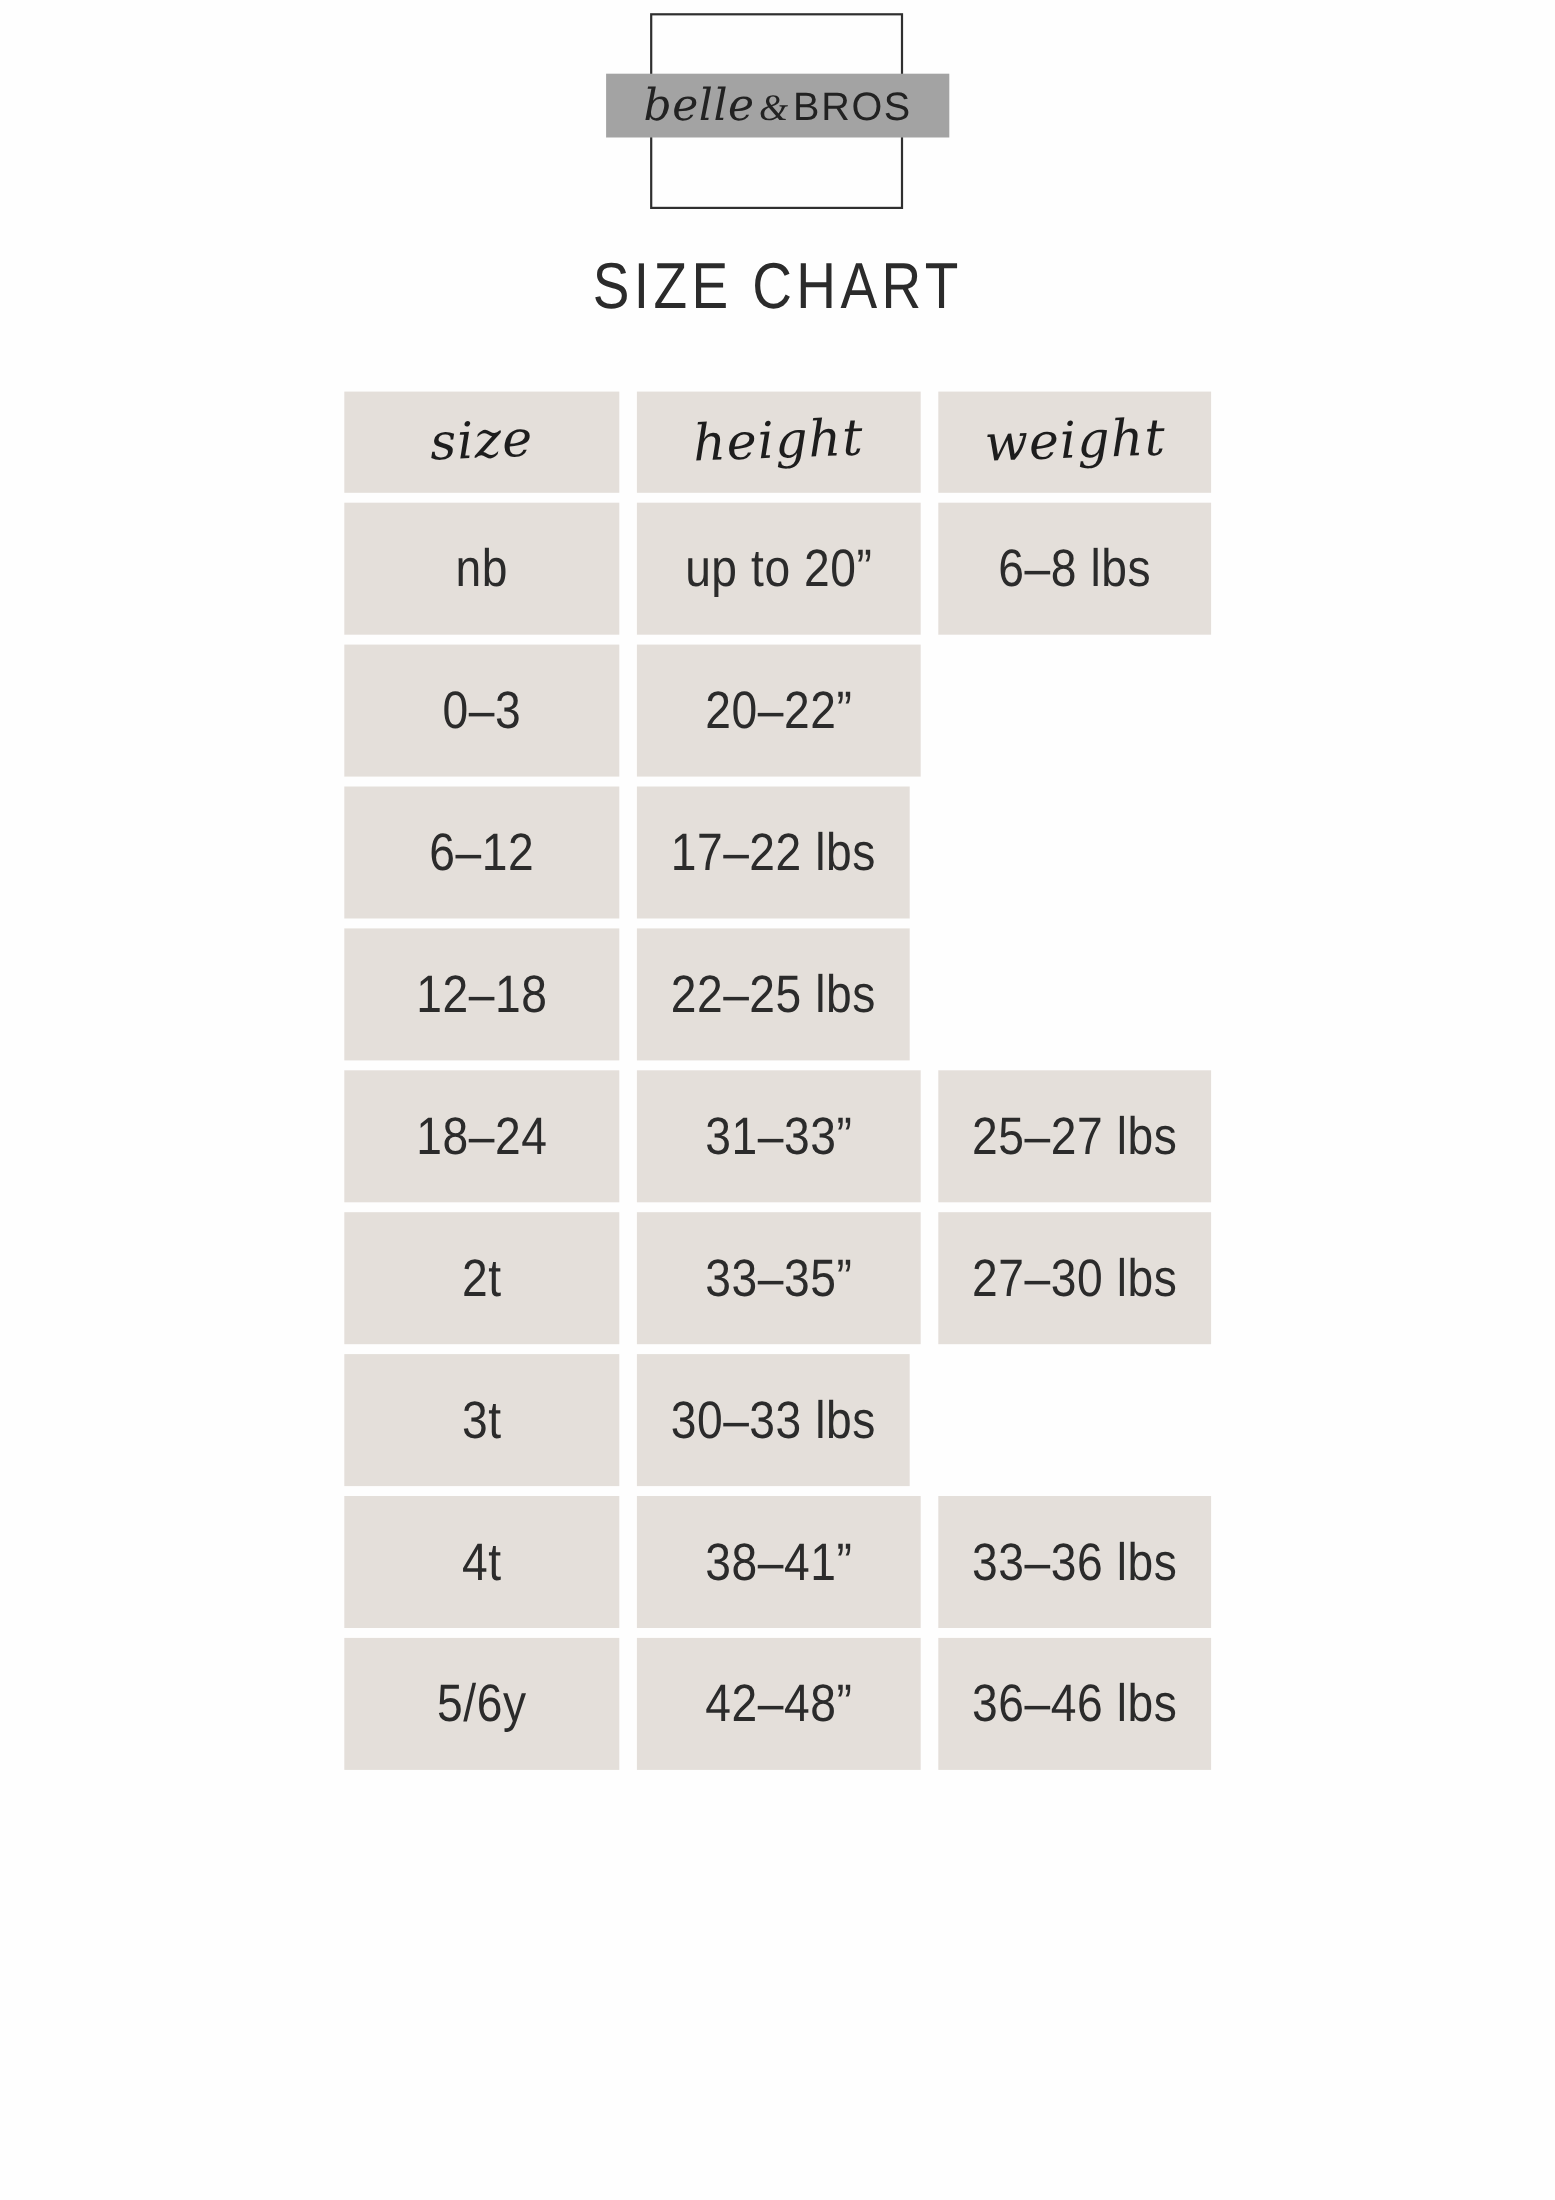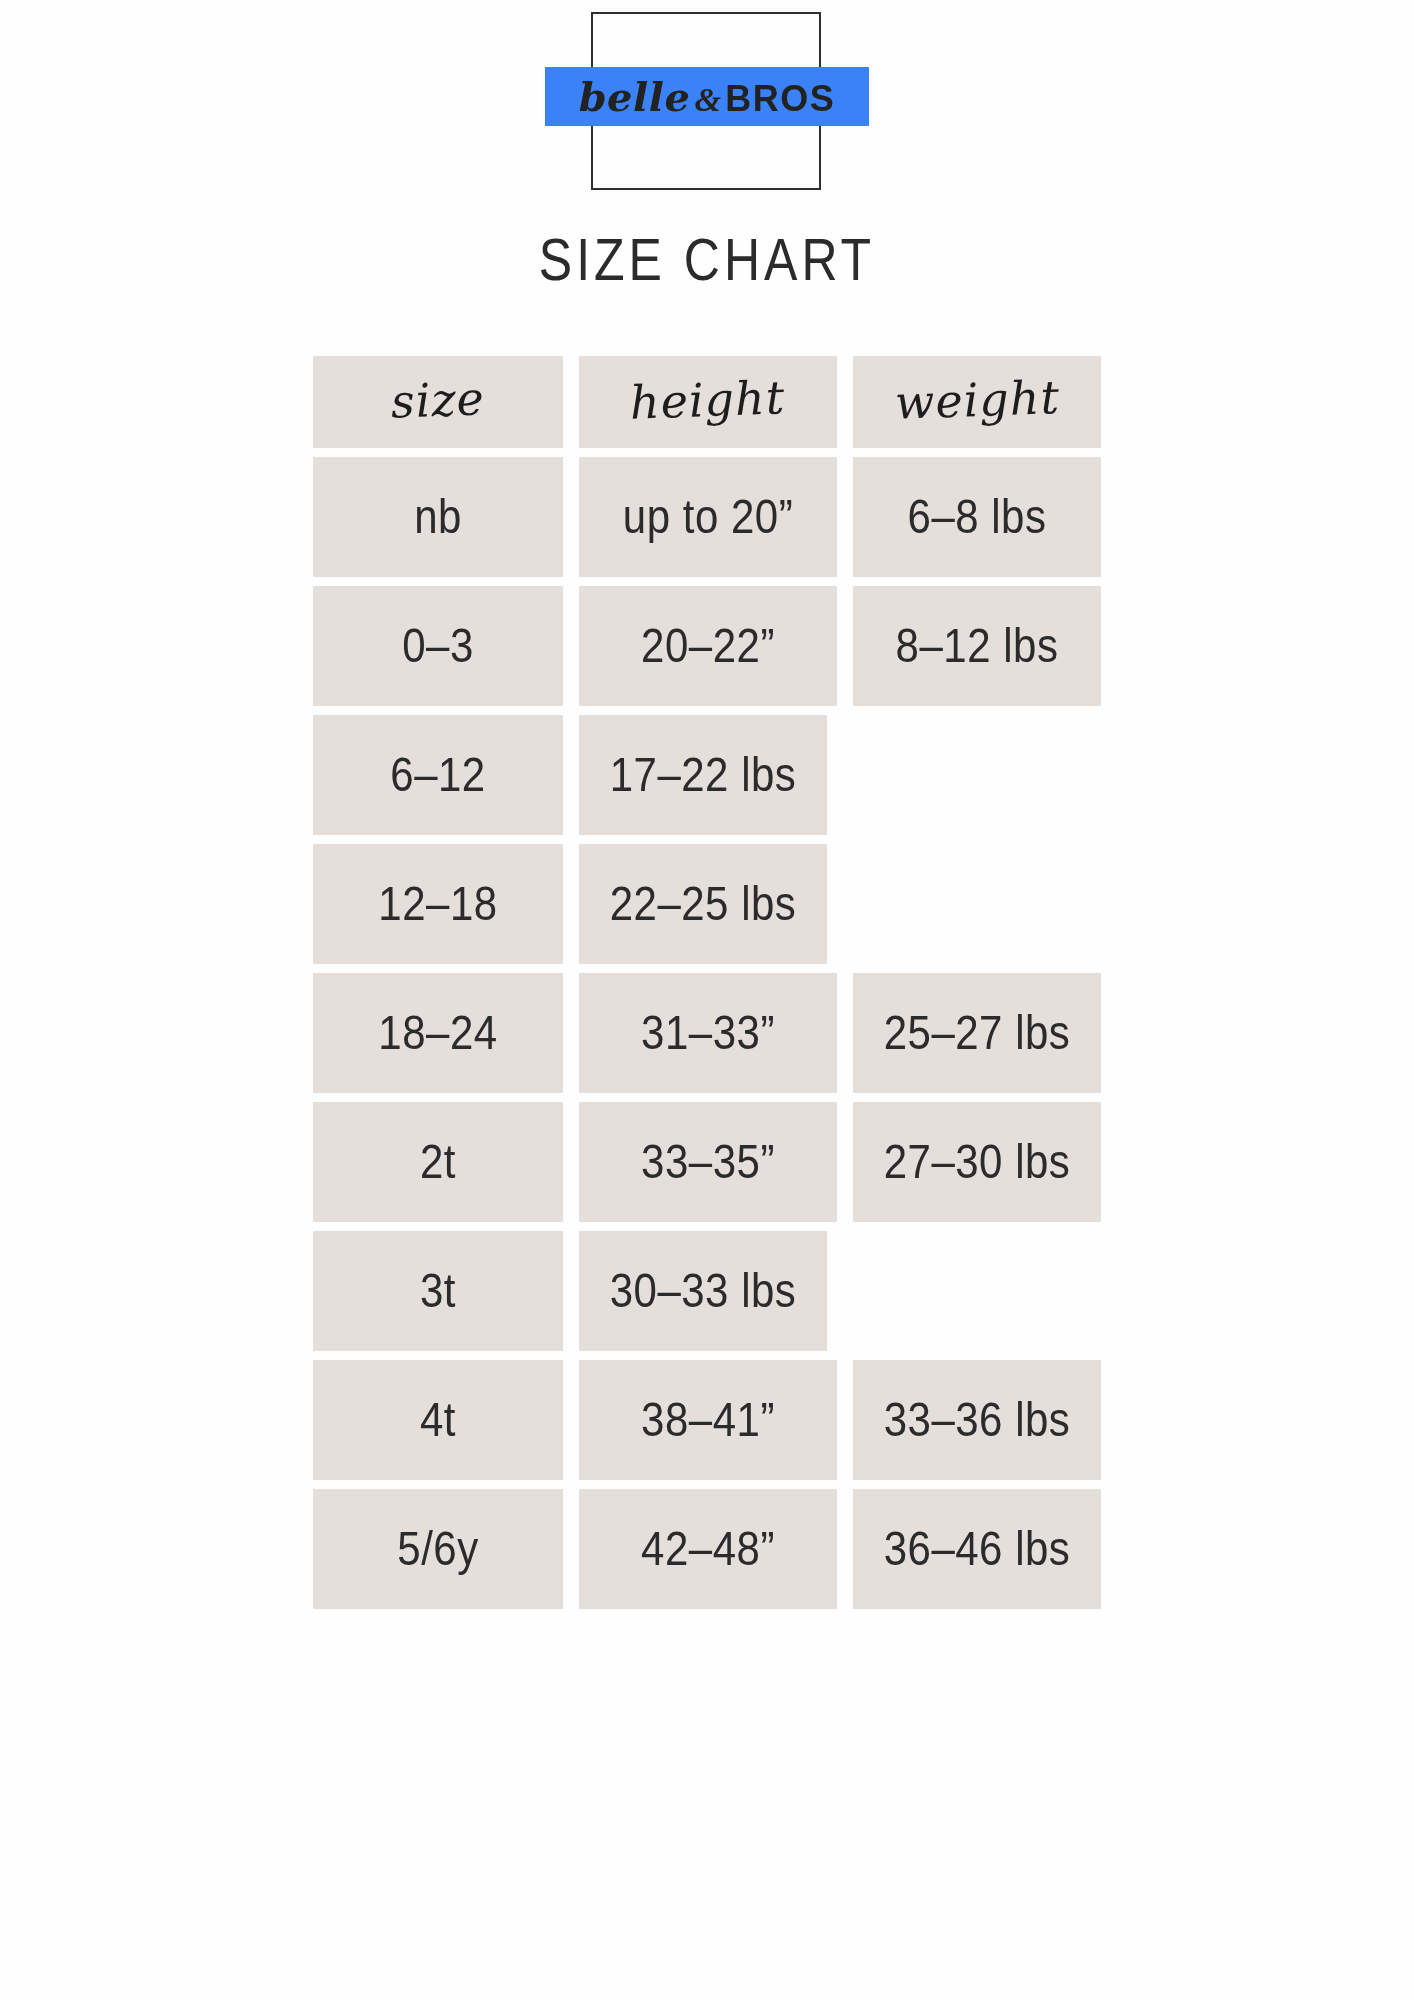--- a/index.html
+++ b/index.html
@@ -40,30 +40,29 @@
     left: 0;
     top: 0;
     width: 230px;
     height: 178px;
     border: 2px solid #2f2f2f;
     box-sizing: border-box;
   }
   .logo-name {
     position: relative;
     z-index: 3;
-    background: #3b82f6;
+    background: #a3a3a3;
     padding: 6px 34px;
     white-space: nowrap;
     font-family: "DejaVu Serif", serif;
     font-style: italic;
     font-size: 40px;
     letter-spacing: 0.5px;
     color: #222;
     transform: translateY(-6px);
-    font-weight: bold;
   }
   .logo-name .amp {
     font-family: "Liberation Serif", serif;
     font-style: italic;
     font-size: 34px;
     padding: 0 4px;
   }
   .logo-name .bros {
     font-family: "Liberation Sans", sans-serif;
     font-style: normal;
@@ -166,23 +165,20 @@
         </div>
     </div>
 
     <div class="row">
       <div class="cell col-size">
           <span class="cell-text">0–3</span>
         </div>
       <div class="cell col-height">
           <span class="cell-text">20–22”</span>
         </div>
-      <div class="cell col-weight">
-          <span class="cell-text">8–12 lbs</span>
-        </div>
     </div>
 
 
     <div class="row">
       <div class="cell col-size">
           <span class="cell-text">6–12</span>
         </div>
       <div class="cell col-weight">
           <span class="cell-text">17–22 lbs</span>
         </div>

